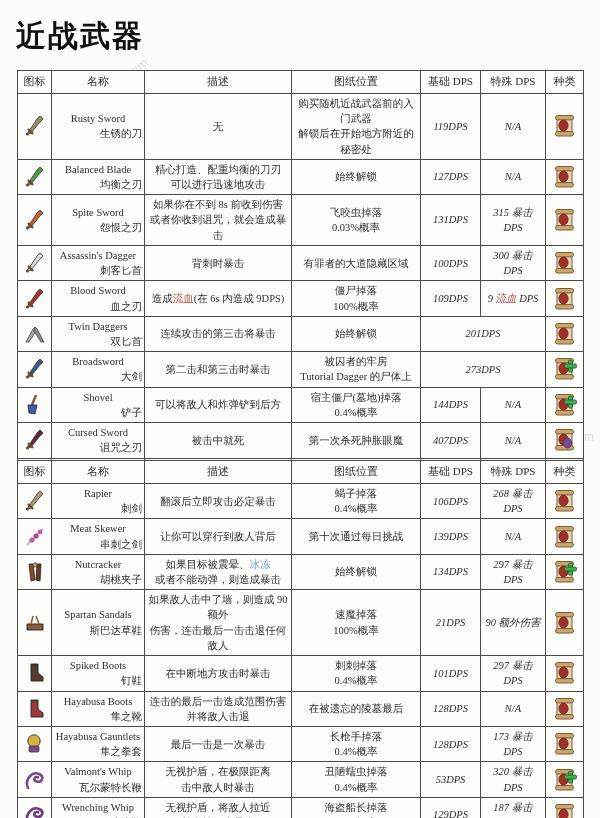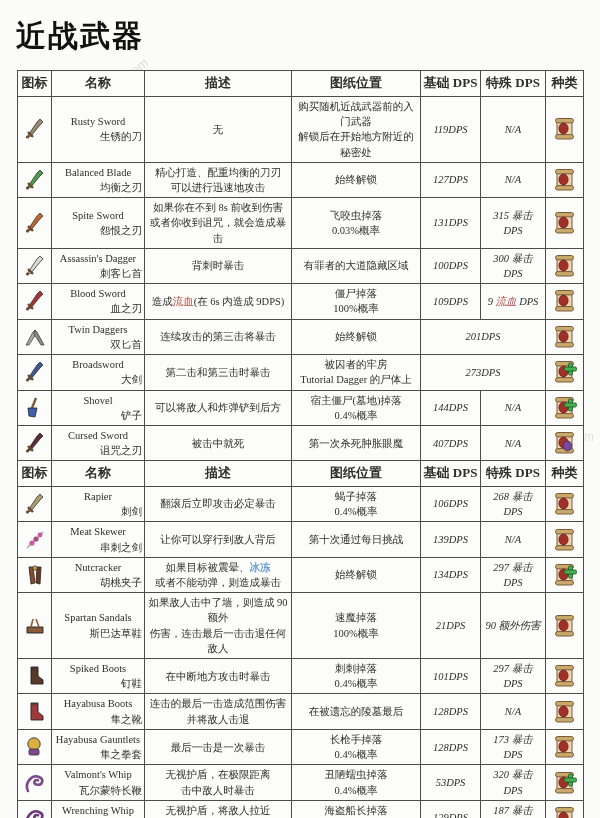--- a/index.html
+++ b/index.html
@@ -23,21 +23,21 @@
     border-collapse:collapse;table-layout:fixed;
     position:absolute;left:17px;width:566px;background:#fcfcfb;
   }
   #table-0{top:70px;}
   #table-1{top:460px;}
   .wtable th,.wtable td{
     border:1px solid #4c4c4c;
     padding:2px 2px;text-align:center;vertical-align:middle;
     font-size:10.5px;line-height:1.45;overflow:hidden;
   }
-  .wtable th{font-weight:bold;font-size:13px;padding:3px 1px;}
+  .wtable th{font-weight:normal;font-size:11px;padding:3px 1px;}
   .name-en{font-size:10.5px;}
   .name-zh{font-size:10.5px;text-align:right;}
   .dps-cell{font-size:10.5px;font-style:italic;}
   .icon-cell svg,.kind-cell svg{display:block;margin:0 auto;}
   .desc-line,.bp-line{display:block;}
 </style>
 </head>
 <body>
 
 <div class="page-title">近战武器</div>
@@ -578,21 +578,21 @@
             <polygon points="6,4 10,4 12,20 8,21" fill="#8a4a2a" stroke="#222" stroke-width="0.8"></polygon>
             <polygon points="18,4 14,4 13,20 17,21" fill="#6a3a22" stroke="#222" stroke-width="0.8"></polygon>
             <circle cx="12" cy="5" r="2.2" fill="#c0a060" stroke="#333" stroke-width="0.7"></circle>
           </svg>
         </td>
         <td>
           <div class="name-en">Nutcracker</div>
           <div class="name-zh">胡桃夹子</div>
         </td>
         <td>
-          <span class="desc-line">如果目标被震晕、<span style="color: rgb(107, 155, 210); font-weight: bold;">冰冻</span></span>
+          <span class="desc-line">如果目标被震晕、<span style="color: rgb(107, 155, 210);">冰冻</span></span>
           <span class="desc-line">或者不能动弹，则造成暴击</span>
         </td>
         <td>
           <span class="bp-line">始终解锁</span>
         </td>
         <td class="dps-cell">134DPS</td>
         <td class="dps-cell">297 暴击 DPS</td>
         <td class="kind-cell">
           <svg xmlns="http://www.w3.org/2000/svg" width="26" height="26" viewBox="0 0 26 26">
     <rect x="5" y="4" width="15" height="18" rx="2" fill="#ead7b2" stroke="#7a5a3a" stroke-width="1"></rect>

